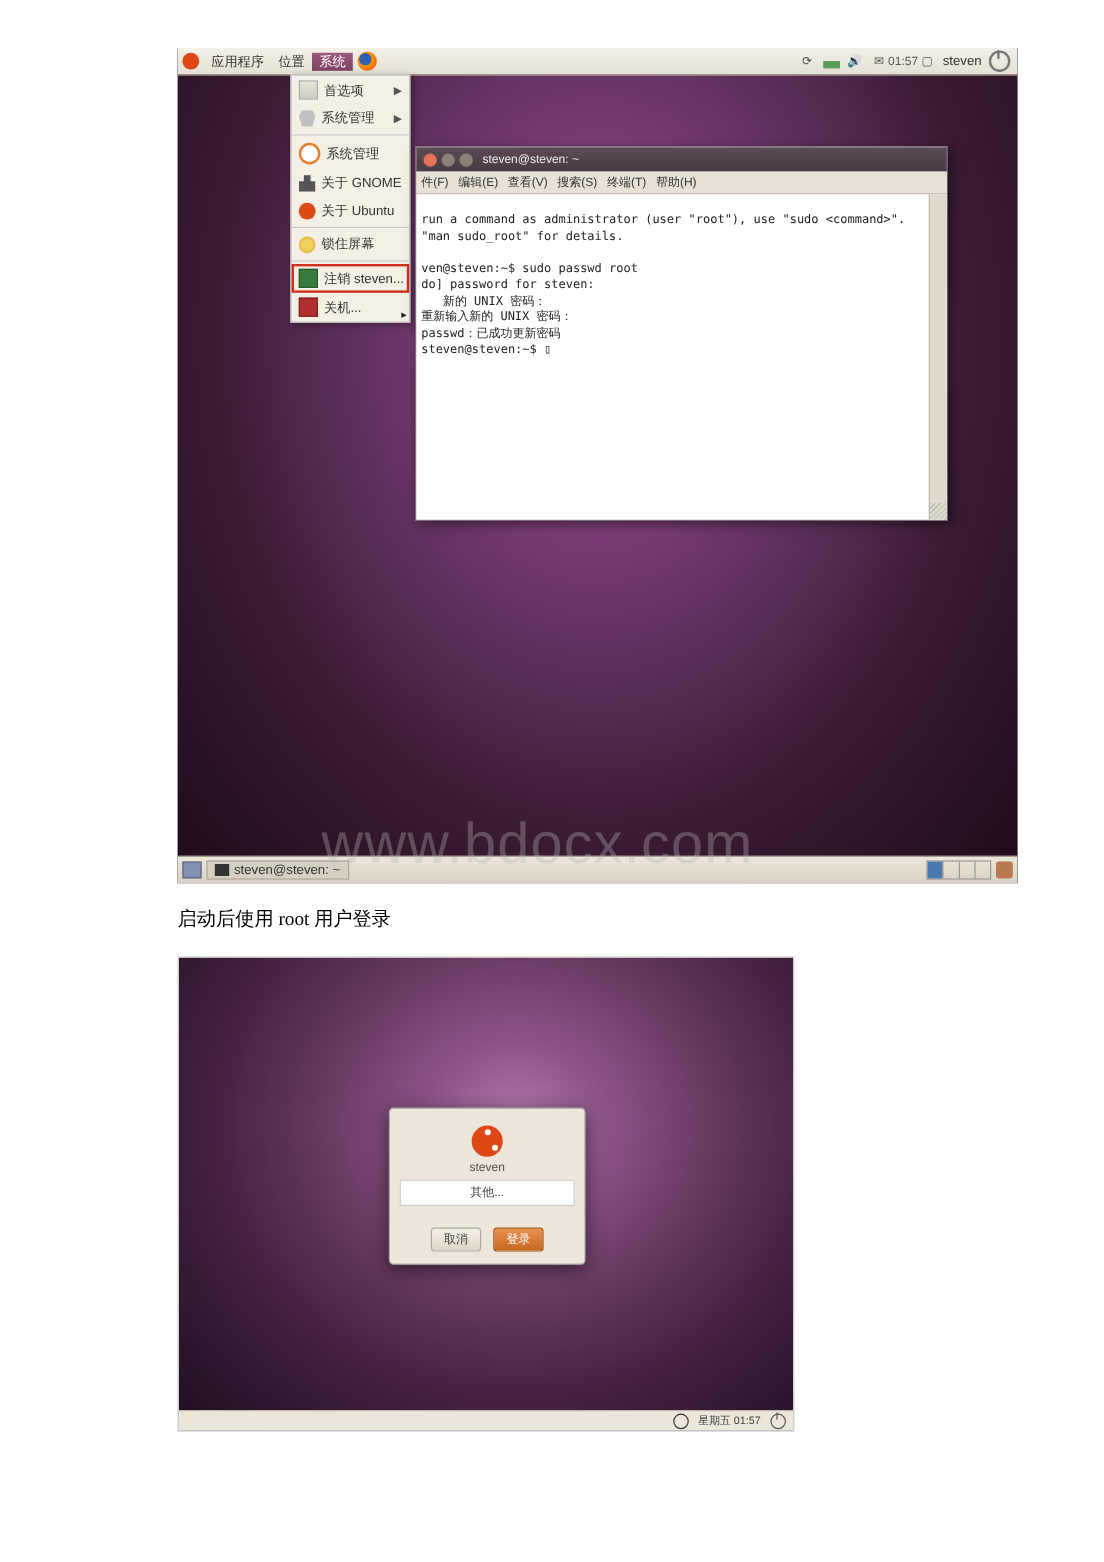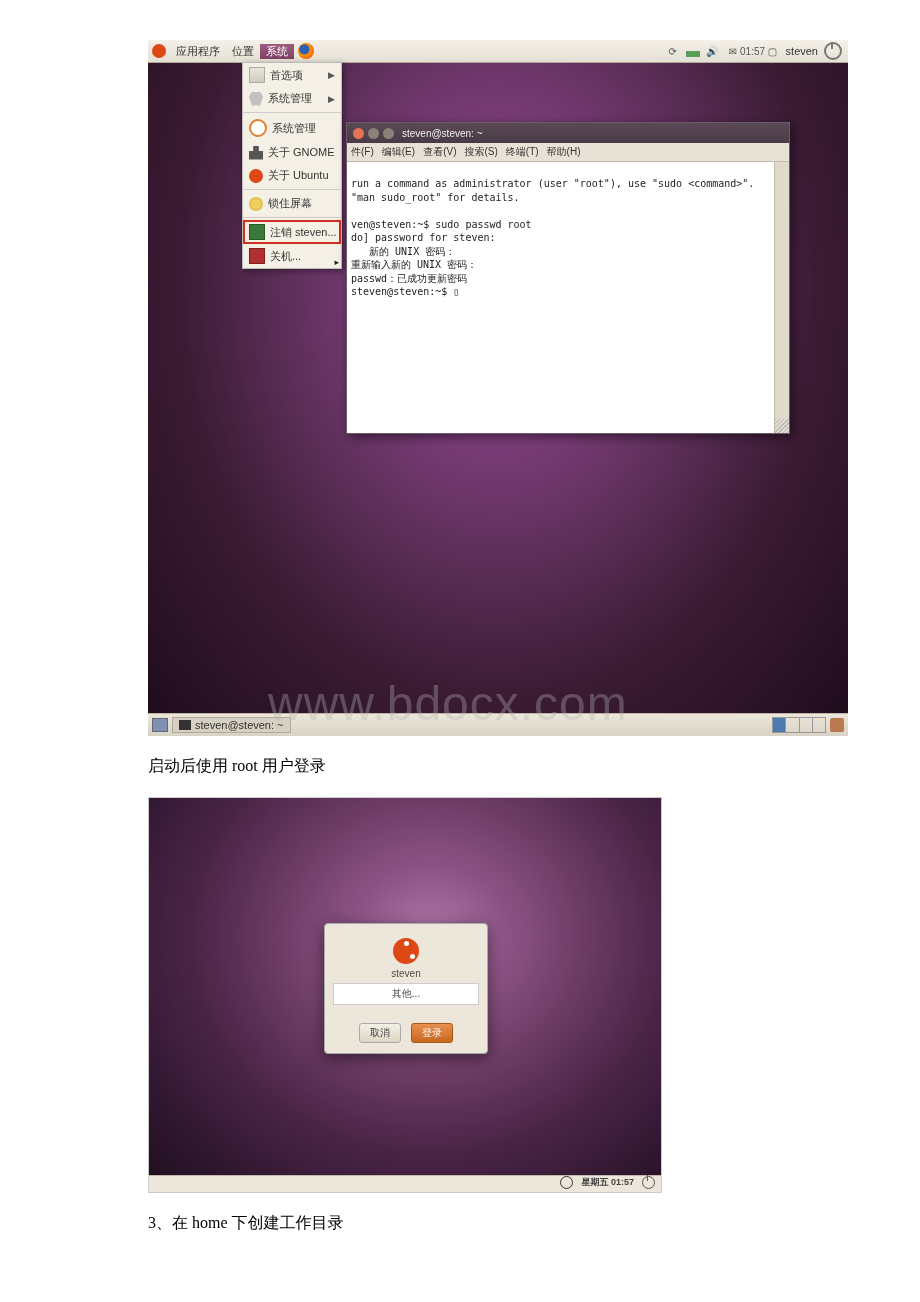--- a/index.html
+++ b/index.html
@@ -248,23 +248,23 @@
   .greeter-buttons button.primary {
     background: linear-gradient(to bottom,#e89050,#c86820);
     color:#fff; border-color:#a85810;
   }
   .shot2-bottombar {
     position:absolute;
     bottom:0; left:0; right:0;
     height:16px;
     background:#ece7da;
     border-top:1px solid #c0b8a8;
-    display:flex; 
+    display:flex; align-items:center;
     font-size:9px; padding:0 6px; color:#444;
-    justify-content:flex-end; gap:8px;font-weight:bold;
+    justify-content:flex-end; gap:8px;
   }
   .univ-icon{width:11px;height:11px;border:1.5px solid #333;border-radius:50%;display:inline-flex;align-items:center;justify-content:center;}
   .pw-small{width:11px;height:11px;border:1.5px solid #555;border-radius:50%;position:relative;}
   .pw-small::after{content:'';position:absolute;top:-2px;left:3.5px;width:1.5px;height:6px;background:#555;}
 </style>
 </head>
 <body>
 
 <div class="page">
 
@@ -394,15 +394,14 @@
         <button class="primary">登录</button>
       </div>
     </div>
     <div class="shot2-bottombar">
       <span class="univ-icon"></span>
       <span>星期五 01:57</span>
       <span class="pw-small"></span>
     </div>
   </div>
 
-  <div class="caption">3、在 home 下创建工作目录</div>
 
 </div>
 
 </body></html>

